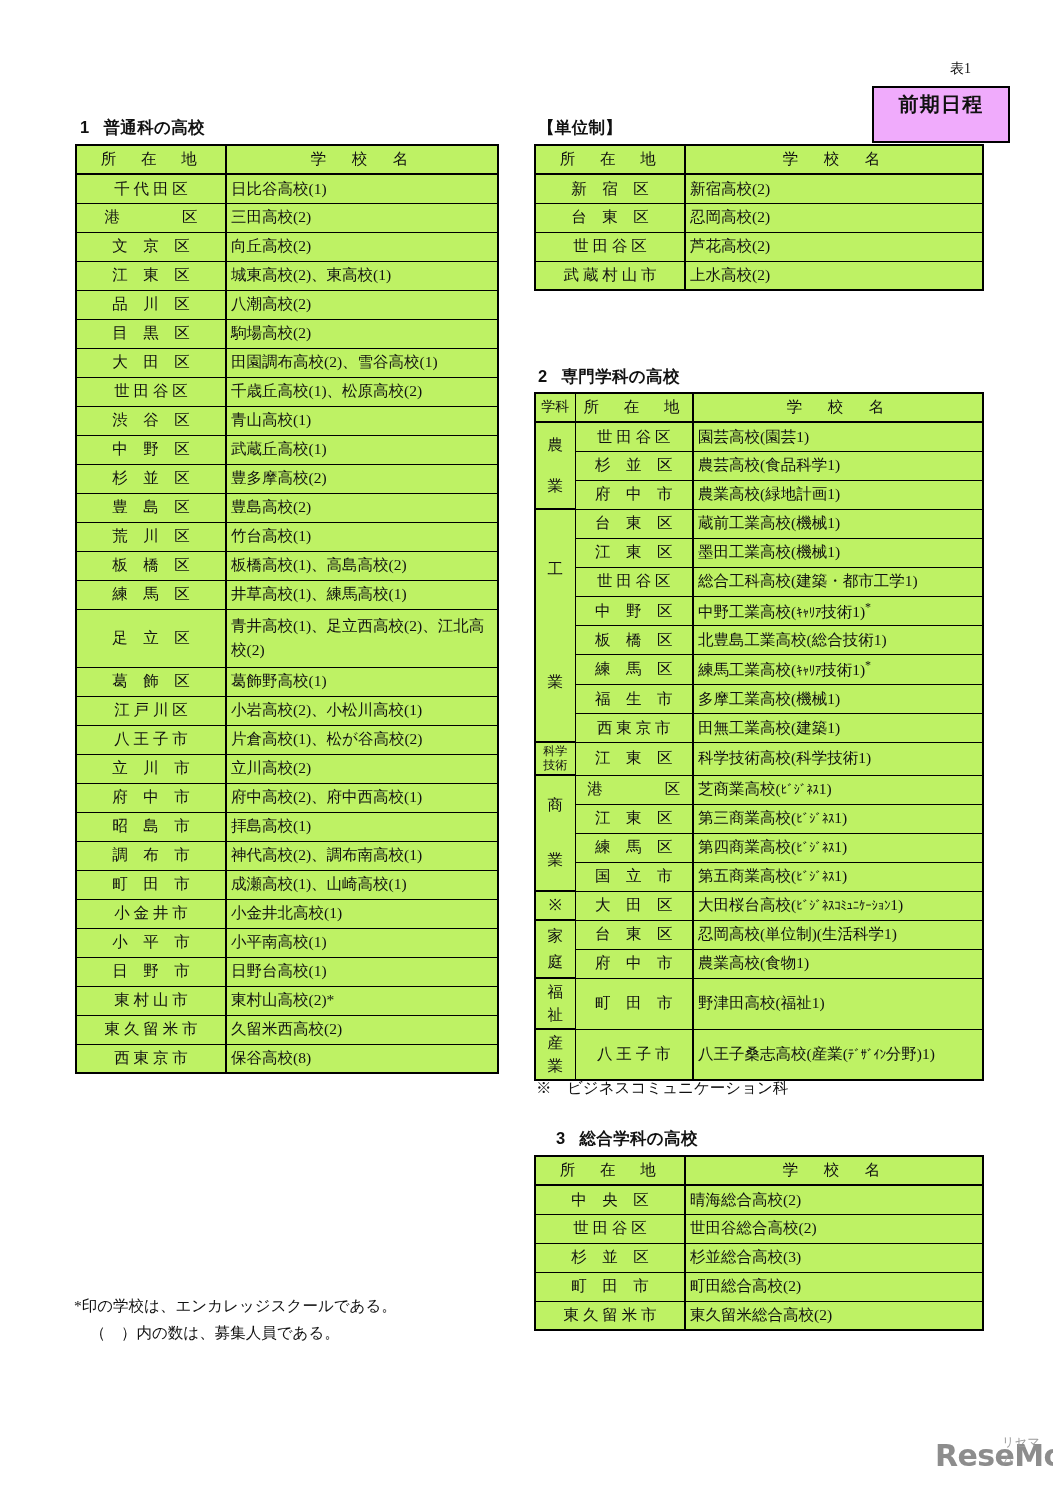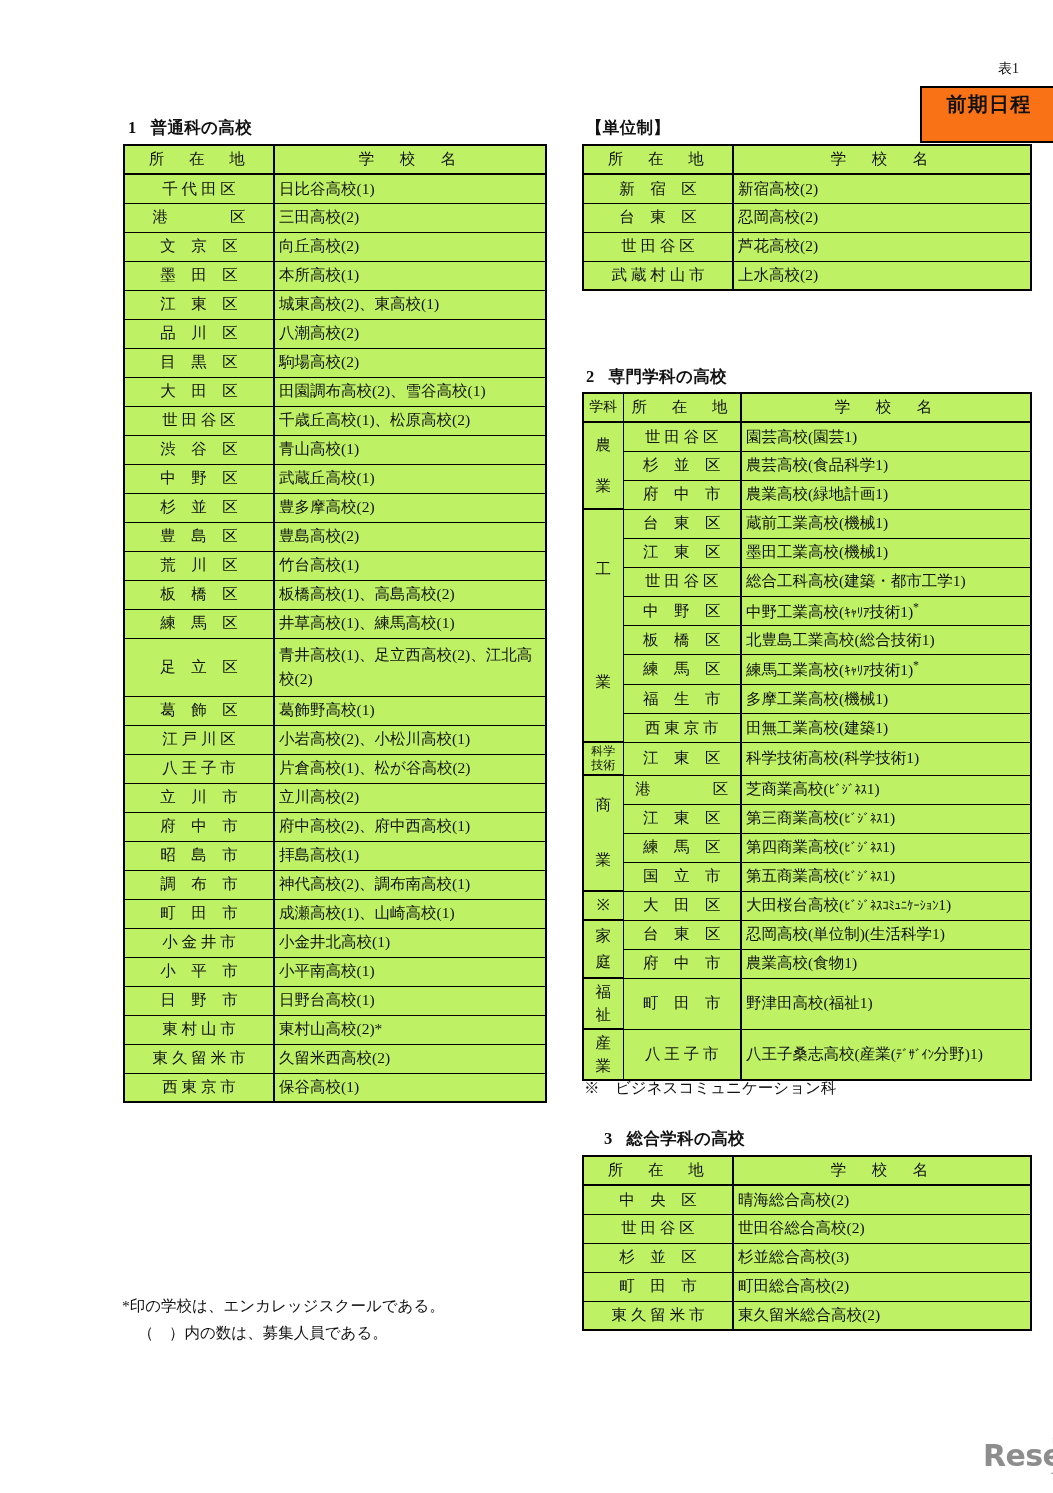--- a/index.html
+++ b/index.html
@@ -4,21 +4,21 @@
 <style>
   html,body{margin:0;padding:0;}
   body{
     width:1053px;height:1493px;
     background:#ffffff;
     font-family:"Liberation Serif","DejaVu Serif",serif;
     color:#111;
     position:relative;
     overflow:hidden;
   }
-  .page{position:absolute;inset:0;margin-left:48px;}
+  .page{position:absolute;inset:0;}
 
   
   table.t{
     border-collapse:collapse;
     border:2.5px solid #000;
     table-layout:fixed;
     background:#bef264;
   }
   table.t td{
     border:1px solid #000;
@@ -40,39 +40,39 @@
   .loc{ text-align:center; white-space:nowrap; }
   .name{ text-align:left; white-space:nowrap; }
   .name.two{ white-space:normal; line-height:1.55; }
 
   
   .spread{letter-spacing:0.32em;padding-left:0.32em;}
   .spread-loc{letter-spacing:0.30em;padding-left:0.30em;}
 
   
   .caption{
-    font-family:Liberation Serif, serif;
+    font-family:Liberation Sans, sans-serif;
     font-weight:bold;font-size:16.5px;letter-spacing:.02em;
   }
   .caption .num{margin-right:14px;}
 
   
   .tbl-no{
     position:absolute;font-size:14px;
     font-family:"Liberation Serif",serif;
   }
   .term-box{
     position:absolute;
     border:2.5px solid #000;
     font-family:"DejaVu Sans","Liberation Sans",sans-serif;
     font-weight:bold;font-size:20px;
     letter-spacing:.06em;
     text-align:center;
     padding:3px 12px 23px;
-    background:#f97316;
+    background:#f0abfc;
   }
 
   
   td.dept{
     text-align:center;
     border-right:2.5px solid #000;
     font-size:15.5px;
     padding:0;
   }
   td.dept.small{font-size:12px;line-height:1.12;}
@@ -145,24 +145,20 @@
           </tr>
           <tr>
             <td class="loc vsep">港　　　　区</td>
             <td class="name">三田高校(2)</td>
           </tr>
           <tr>
             <td class="loc vsep">文　京　区</td>
             <td class="name">向丘高校(2)</td>
           </tr>
           <tr>
-            <td class="loc vsep">墨　田　区</td>
-            <td class="name">本所高校(1)</td>
-          </tr>
-          <tr>
             <td class="loc vsep">江　東　区</td>
             <td class="name">城東高校(2)、東高校(1)</td>
           </tr>
           <tr>
             <td class="loc vsep">品　川　区</td>
             <td class="name">八潮高校(2)</td>
           </tr>
           <tr>
             <td class="loc vsep">目　黒　区</td>
             <td class="name">駒場高校(2)</td>
@@ -254,21 +250,21 @@
           <tr>
             <td class="loc vsep">東 村 山 市</td>
             <td class="name">東村山高校(2)*</td>
           </tr>
           <tr>
             <td class="loc vsep">東 久 留 米 市</td>
             <td class="name">久留米西高校(2)</td>
           </tr>
           <tr>
             <td class="loc vsep">西 東 京 市</td>
-            <td class="name">保谷高校(1)</td>
+            <td class="name">保谷高校(8)</td>
           </tr>
         </tbody>
     </table>
   </div>
 
   <div class="caption" style="position:absolute;left:538px;top:117px;">【単位制】</div>
 
   <div style="position:absolute;left:534px;top:144px;">
     <table class="t" id="tbl-unit" style="width:448px;">
       <colgroup>

